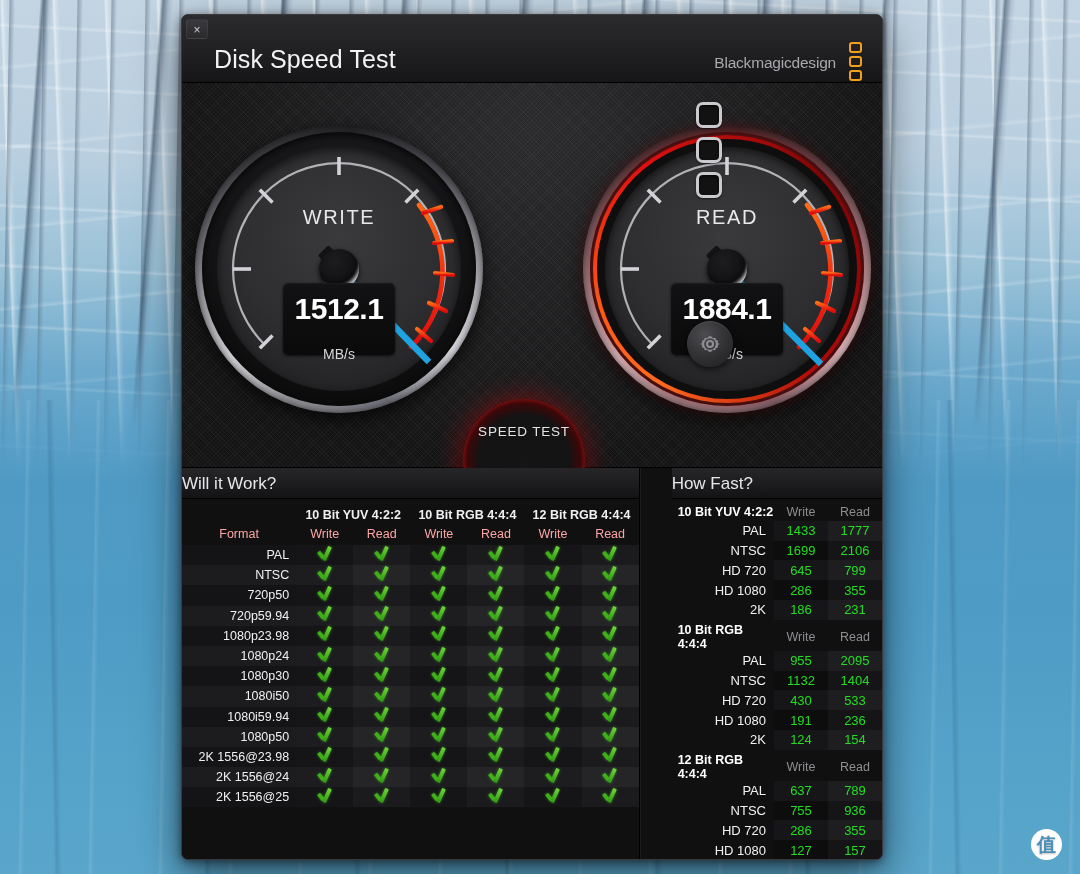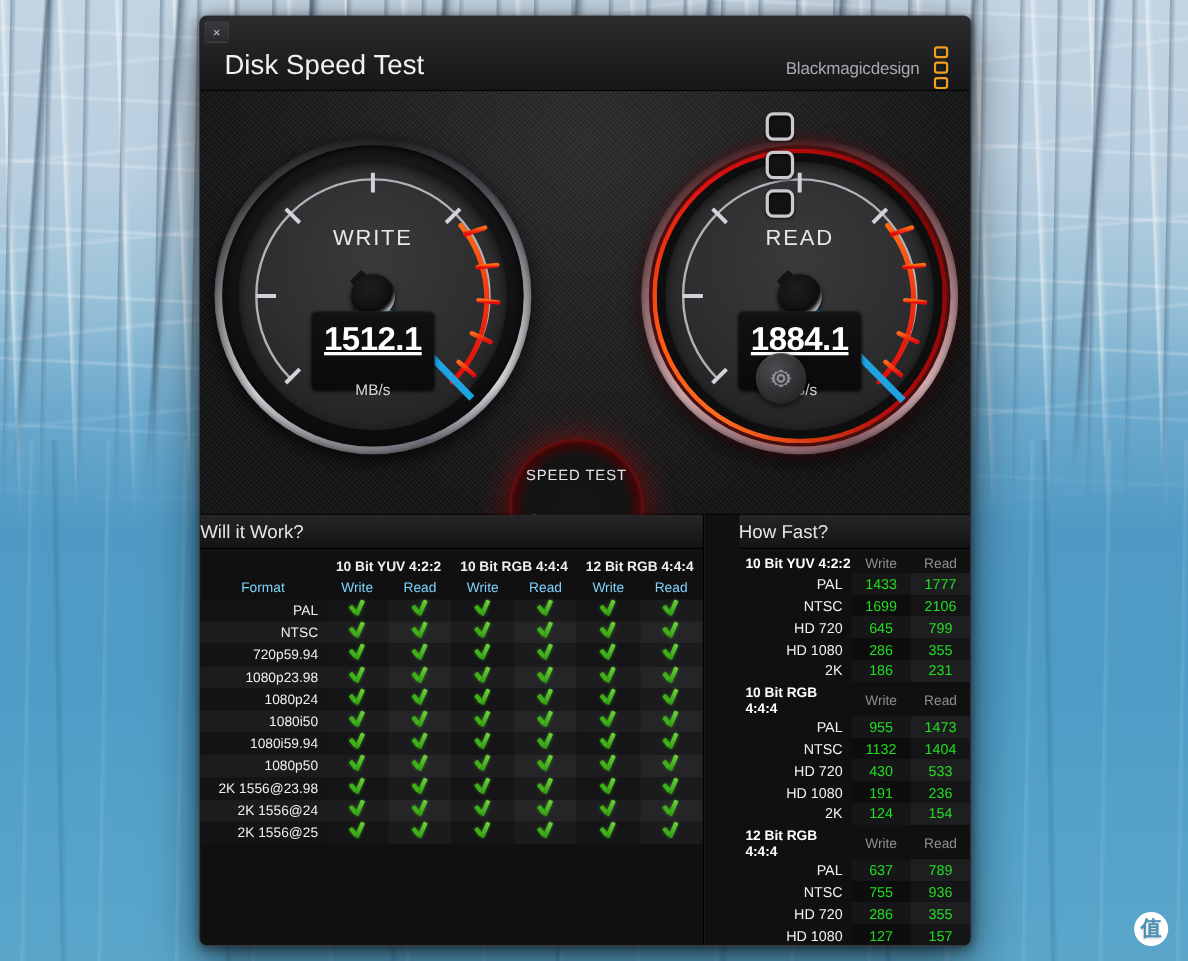--- a/index.html
+++ b/index.html
@@ -85,21 +85,21 @@
     border-bottom:1px solid #000;
   }
   #close-btn {
     position:absolute; left:4px; top:4px; width:22px; height:20px;
     border-radius:3px;
     background:linear-gradient(180deg,#3a3a3e,#2a2a2d);
     color:#cfcfd2; font-size:12px; line-height:20px; text-align:center;
     border:1px solid rgba(255,255,255,0.06);
   }
   #app-title {
-    position:absolute; left:22px; top:30px;
+    position:absolute; left:32px; top:30px;
     font-size:25px; color:#f2f2f4; font-weight:400; letter-spacing:0.1px;
   }
   #brand {
     position:absolute; right:46px; top:39px;
     font-size:15.5px; color:#a9a9ad; letter-spacing:-0.2px;
   }
   #brand-mark {
     position:absolute; right:20px; top:27px;
     display:flex; flex-direction:column; gap:3px;
   }
@@ -171,21 +171,21 @@
     background:radial-gradient(circle at 40% 32%, #1d1d1f 0%, #141416 44%, #0d0d0e 60%, #2a2a2d 64%, #b9b9be 74%, #6e6e74 86%, #2a2a2d 100%);
     box-shadow:0 2px 5px rgba(0,0,0,0.8);
   }
   .readout {
     position:absolute; left:50%; top:158px; width:112px; margin-left:-56px;
     height:72px; border-radius:5px;
     background:linear-gradient(180deg,#121214 0%,#0a0a0b 100%);
     box-shadow:inset 0 1px 2px rgba(255,255,255,0.05), 0 1px 3px rgba(0,0,0,0.7);
     text-align:center; padding-top:9px;
   }
-  .readout .num { font-size:30px; font-weight:bold; color:#fff; letter-spacing:-0.5px;text-decoration:underline; }
+  .readout .num { font-size:30px; font-weight:bold; color:#fff; letter-spacing:-0.5px; }
   .readout .unit { font-size:14px; color:#d7d7da; margin-top:20px; }
 
   
   #leds { position:absolute; left:514px; top:19px; display:flex; flex-direction:column; gap:9px; }
   #leds i {
     display:block; width:26px; height:26px; border-radius:7px;
     border:3px solid #c9c9ce;
     background:#121213;
     box-shadow:inset 0 1px 3px rgba(0,0,0,0.8), 0 1px 2px rgba(0,0,0,0.6);
   }
@@ -214,21 +214,21 @@
     height:31px; line-height:31px; 
     font-size:17px; color:#e6e6e9;
     background:linear-gradient(180deg,#262629 0%,#1b1b1d 60%,#131315 100%);
     border-bottom:1px solid #000;
   }
 
   
   table { border-collapse:collapse; width:100%; }
   #wiw { margin-top:0; }
   #wiw thead th {
-    font-size:12.5px; color:#7dd3fc; font-weight:normal; padding:0;
+    font-size:12.5px; color:#fca5a5; font-weight:normal; padding:0;
     text-align:center; height:22px;
   }
   #wiw thead tr.grp th {
     font-size:12.5px; color:#f0f0f2; font-weight:bold; height:24px;
     padding-top:8px;
   }
   #wiw td { height:20.2px; padding:0; }
   #wiw td.fmt {
     text-align:right; padding-right:7px; color:#f0f0f2; font-size:12.5px;
     width:112px;
@@ -445,39 +445,57 @@
             <tr>
               <td class="fmt">NTSC</td>
               <td class="ck dark"><span class="tick"></span></td>
               <td class="ck light"><span class="tick"></span></td>
               <td class="ck dark"><span class="tick"></span></td>
               <td class="ck light"><span class="tick"></span></td>
               <td class="ck dark"><span class="tick"></span></td>
               <td class="ck light"><span class="tick"></span></td>
             </tr>
             <tr>
+              <td class="fmt">720p50</td>
+              <td class="ck dark"><span class="tick"></span></td>
+              <td class="ck light"><span class="tick"></span></td>
+              <td class="ck dark"><span class="tick"></span></td>
+              <td class="ck light"><span class="tick"></span></td>
+              <td class="ck dark"><span class="tick"></span></td>
+              <td class="ck light"><span class="tick"></span></td>
+            </tr>
+            <tr>
               <td class="fmt">720p59.94</td>
               <td class="ck dark"><span class="tick"></span></td>
               <td class="ck light"><span class="tick"></span></td>
               <td class="ck dark"><span class="tick"></span></td>
               <td class="ck light"><span class="tick"></span></td>
               <td class="ck dark"><span class="tick"></span></td>
               <td class="ck light"><span class="tick"></span></td>
             </tr>
             <tr>
               <td class="fmt">1080p23.98</td>
               <td class="ck dark"><span class="tick"></span></td>
               <td class="ck light"><span class="tick"></span></td>
               <td class="ck dark"><span class="tick"></span></td>
               <td class="ck light"><span class="tick"></span></td>
               <td class="ck dark"><span class="tick"></span></td>
               <td class="ck light"><span class="tick"></span></td>
             </tr>
             <tr>
               <td class="fmt">1080p24</td>
+              <td class="ck dark"><span class="tick"></span></td>
+              <td class="ck light"><span class="tick"></span></td>
+              <td class="ck dark"><span class="tick"></span></td>
+              <td class="ck light"><span class="tick"></span></td>
+              <td class="ck dark"><span class="tick"></span></td>
+              <td class="ck light"><span class="tick"></span></td>
+            </tr>
+            <tr>
+              <td class="fmt">1080p30</td>
               <td class="ck dark"><span class="tick"></span></td>
               <td class="ck light"><span class="tick"></span></td>
               <td class="ck dark"><span class="tick"></span></td>
               <td class="ck light"><span class="tick"></span></td>
               <td class="ck dark"><span class="tick"></span></td>
               <td class="ck light"><span class="tick"></span></td>
             </tr>
             <tr>
               <td class="fmt">1080i50</td>
               <td class="ck dark"><span class="tick"></span></td>
@@ -571,21 +589,21 @@
               <td class="val r">231</td>
             </tr>
             <tr class="sectRow">
               <td class="sect">10 Bit RGB 4:4:4</td>
               <td class="hcol">Write</td>
               <td class="hcol">Read</td>
             </tr>
             <tr class="dataRow">
               <td class="lbl">PAL</td>
               <td class="val w">955</td>
-              <td class="val r">1473</td>
+              <td class="val r">2095</td>
             </tr>
             <tr class="dataRow">
               <td class="lbl">NTSC</td>
               <td class="val w">1132</td>
               <td class="val r">1404</td>
             </tr>
             <tr class="dataRow">
               <td class="lbl">HD 720</td>
               <td class="val w">430</td>
               <td class="val r">533</td>

